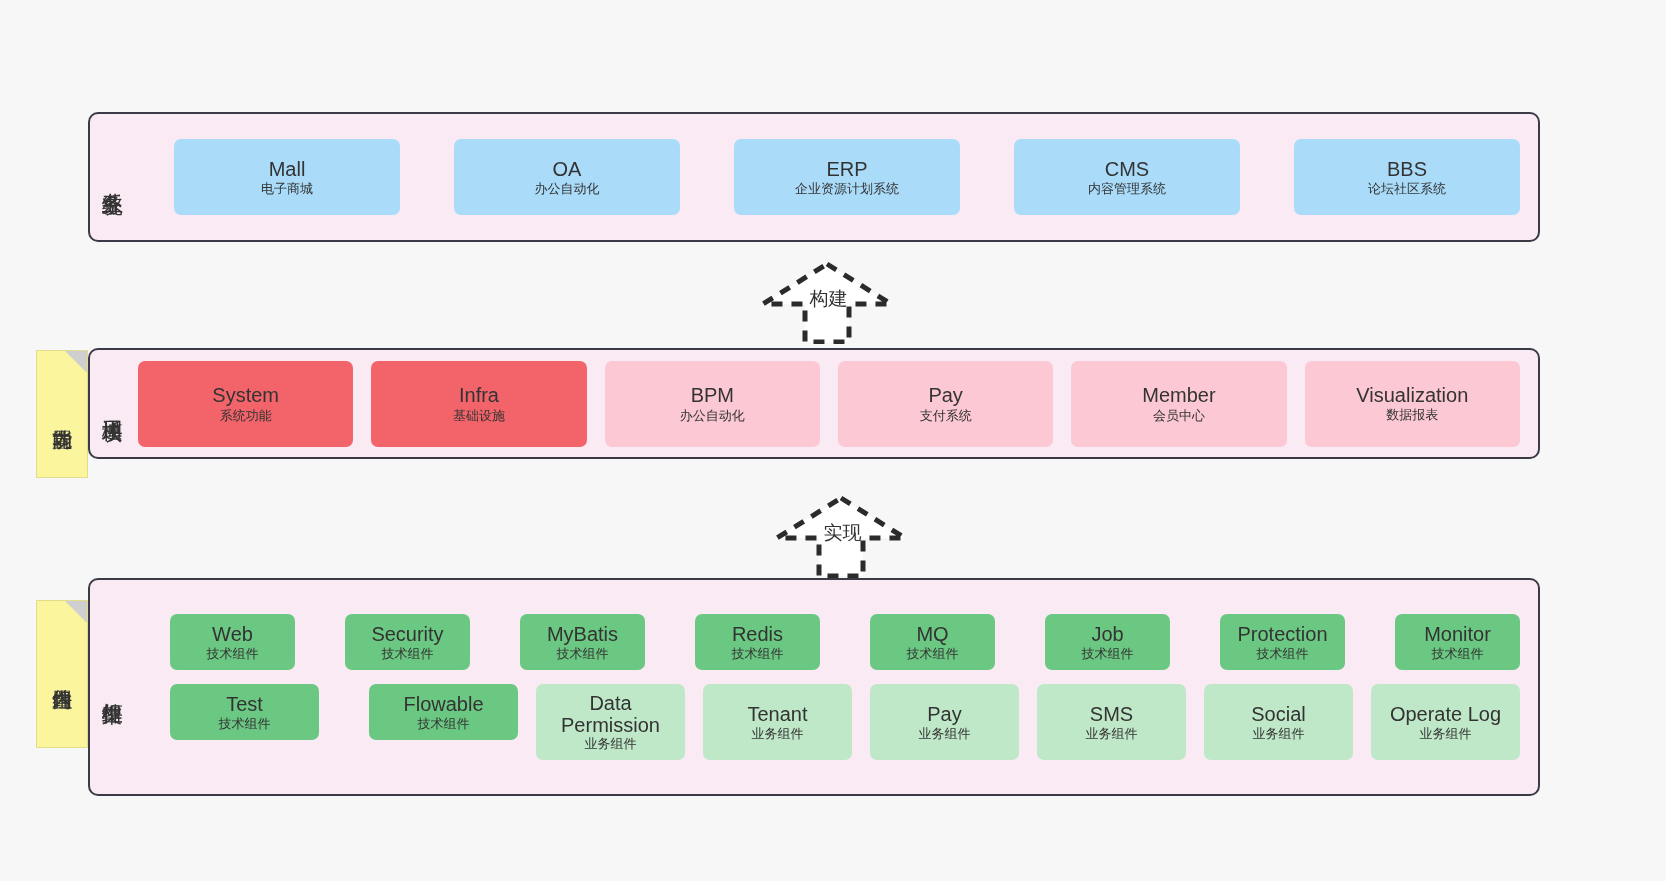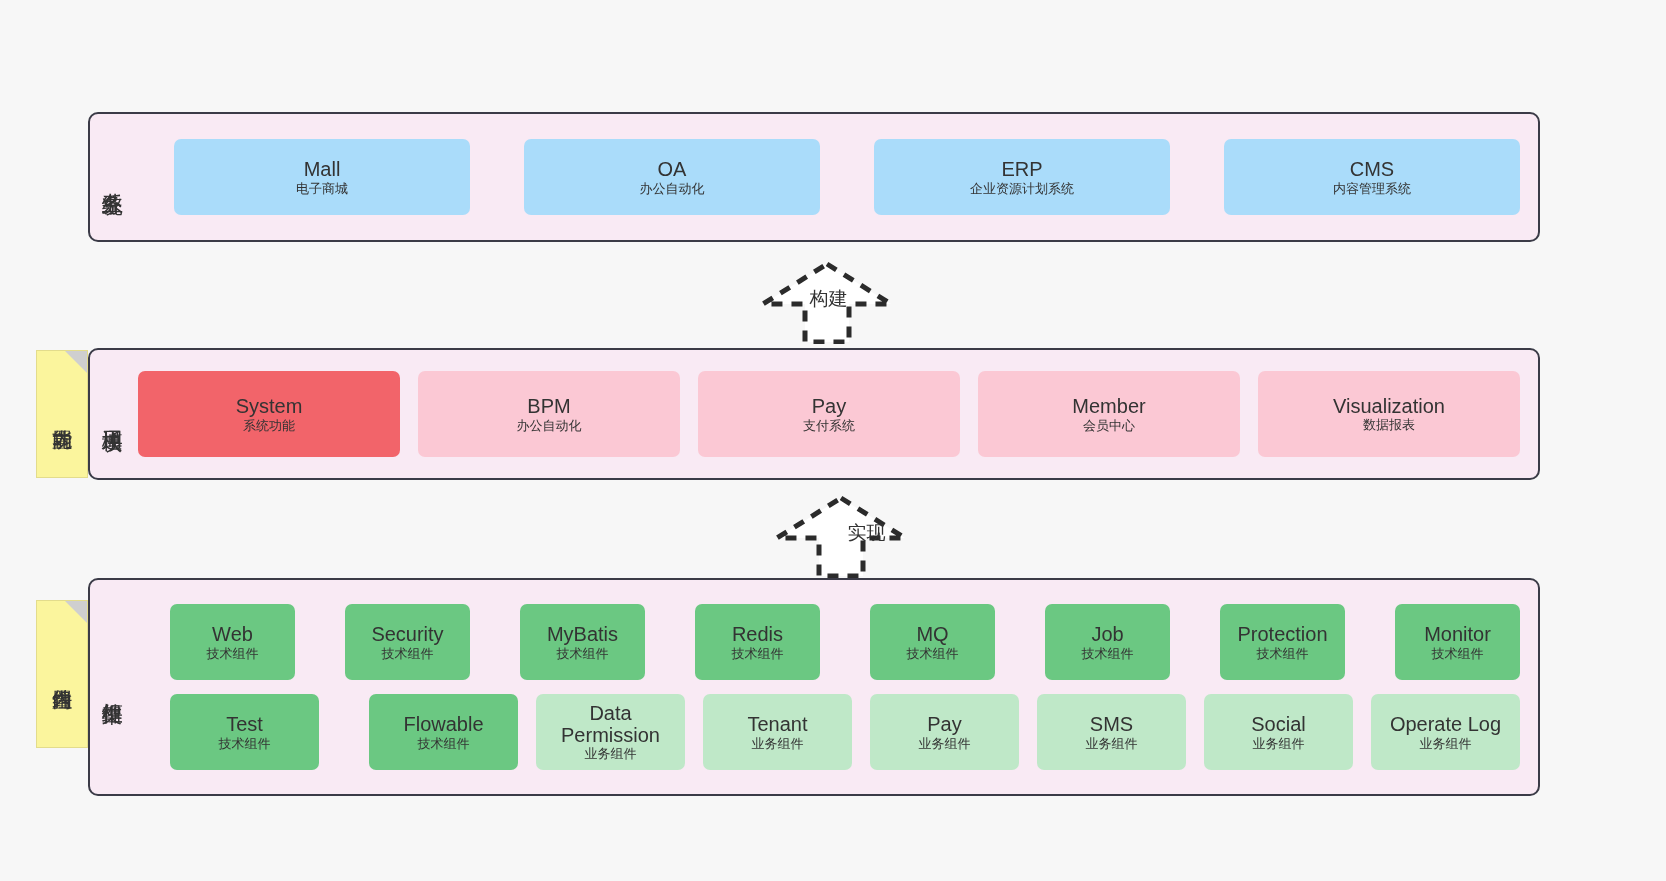--- a/index.html
+++ b/index.html
@@ -76,21 +76,21 @@
     line-height: 1.22;
     color: #333333;
     padding: 4px 6px;
   }
   .node .n-title { font-size: 20px; }
   .node .n-sub   { font-size: 13px; }
 
   .biz   { background: #aadcfa; height: 76px; margin-left: 36px; }
   .mod-strong { background: #f2646a; height: 86px; }
   .mod-soft   { background: #fbc8d4; height: 86px; align-items: center; }
-  .comp-tech  { background: #6bc882; height: 76px; margin-left: 32px; }
+  .comp-tech  { background: #6bc882; height: 56px; margin-left: 32px; }
   .comp-biz   { background: #bfe8c8; height: 76px; }
 
   
   .node.three .n-title { line-height: 1.12; }
 
   
   .note {
     position: absolute;
     box-sizing: border-box;
     width: 52px;
@@ -151,43 +151,51 @@
             <div class="n-sub">办公自动化</div>
           </div>
           <div class="node biz">
             <div class="n-title">ERP</div>
             <div class="n-sub">企业资源计划系统</div>
           </div>
           <div class="node biz">
             <div class="n-title">CMS</div>
             <div class="n-sub">内容管理系统</div>
           </div>
+          <div class="node biz">
+            <div class="n-title">BBS</div>
+            <div class="n-sub">论坛社区系统</div>
+          </div>
         </div>
     </div>
   </div>
 
   <div class="connector" id="conn-build" style="left:758px; top:258px; width:138px; height:86px;">
     <svg width="138" height="86" viewBox="0 0 138 86">
       <path d="M69 6 L133 46 L91 46 L91 84 L47 84 L47 46 L5 46 Z" fill="#ffffff" stroke="#2b2b2b" stroke-width="5" stroke-dasharray="11,9" stroke-linejoin="miter"></path>
     </svg>
     <span class="conn-label" style="top:28px;">构建</span>
   </div>
 
   <div class="note" id="note-modules" style="left:36px; top:350px; height:128px;">
     <span>内置功能</span>
   </div>
 
-  <div class="layer" id="layer-modules" style="left:88px; top:348px; width:1452px; height:132px;">
+  <div class="layer" id="layer-modules" style="left:88px; top:348px; width:1452px; height:111px;">
     <div class="layer-title">通用模块</div>
     <div class="layer-body">
       <div class="row" id="modules-row">
           <div class="node mod-strong">
             <div class="n-title">System</div>
             <div class="n-sub">系统功能</div>
           </div>
+          <div class="node mod-strong">
+            <div class="n-title">Infra</div>
+            <div class="n-sub">基础设施</div>
+          </div>
           <div class="node mod-soft">
             <div class="n-title">BPM</div>
             <div class="n-sub">办公自动化</div>
           </div>
           <div class="node mod-soft">
             <div class="n-title">Pay</div>
             <div class="n-sub">支付系统</div>
           </div>
           <div class="node mod-soft">
             <div class="n-title">Member</div>
@@ -198,21 +206,21 @@
             <div class="n-sub">数据报表</div>
           </div>
         </div>
     </div>
   </div>
 
   <div class="connector" id="conn-impl" style="left:772px; top:492px; width:138px; height:86px;">
     <svg width="138" height="86" viewBox="0 0 138 86">
       <path d="M69 6 L133 46 L91 46 L91 84 L47 84 L47 46 L5 46 Z" fill="#ffffff" stroke="#2b2b2b" stroke-width="5" stroke-dasharray="11,9" stroke-linejoin="miter"></path>
     </svg>
-    <span class="conn-label" style="top:28px;margin-left:24px;">实现</span>
+    <span class="conn-label" style="top:28px;">实现</span>
   </div>
 
   <div class="note" id="note-framework" style="left:36px; top:600px; height:148px;">
     <span>内置组件</span>
   </div>
 
   <div class="layer" id="layer-framework" style="left:88px; top:578px; width:1452px; height:218px;">
     <div class="layer-title">框架组件</div>
     <div class="layer-body">
       <div class="row" id="framework-row1">

